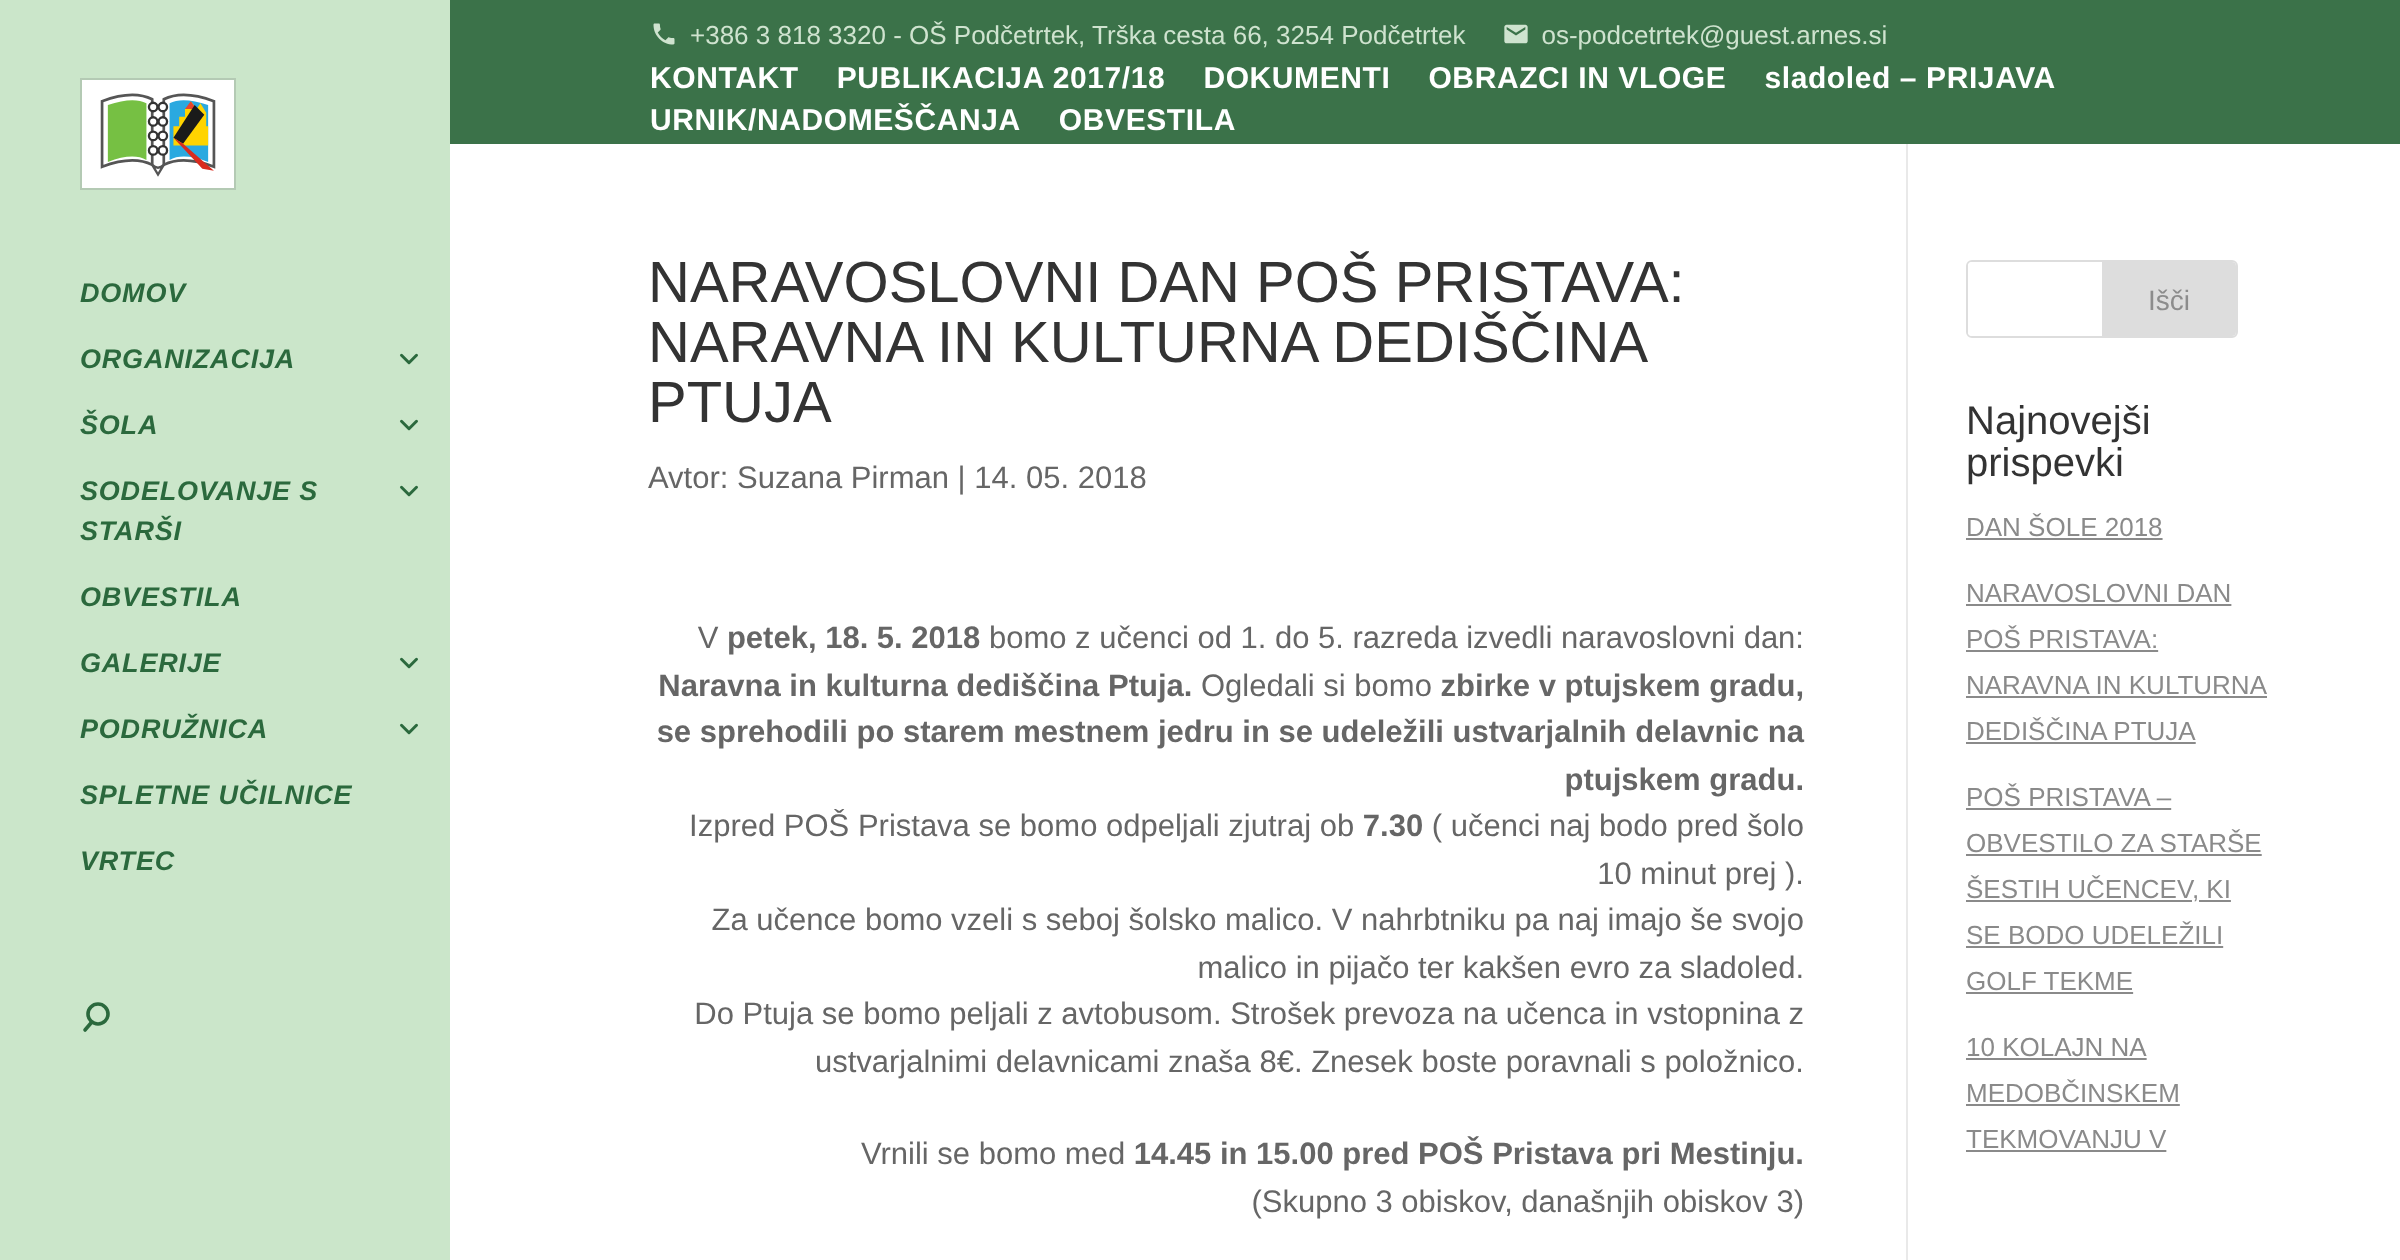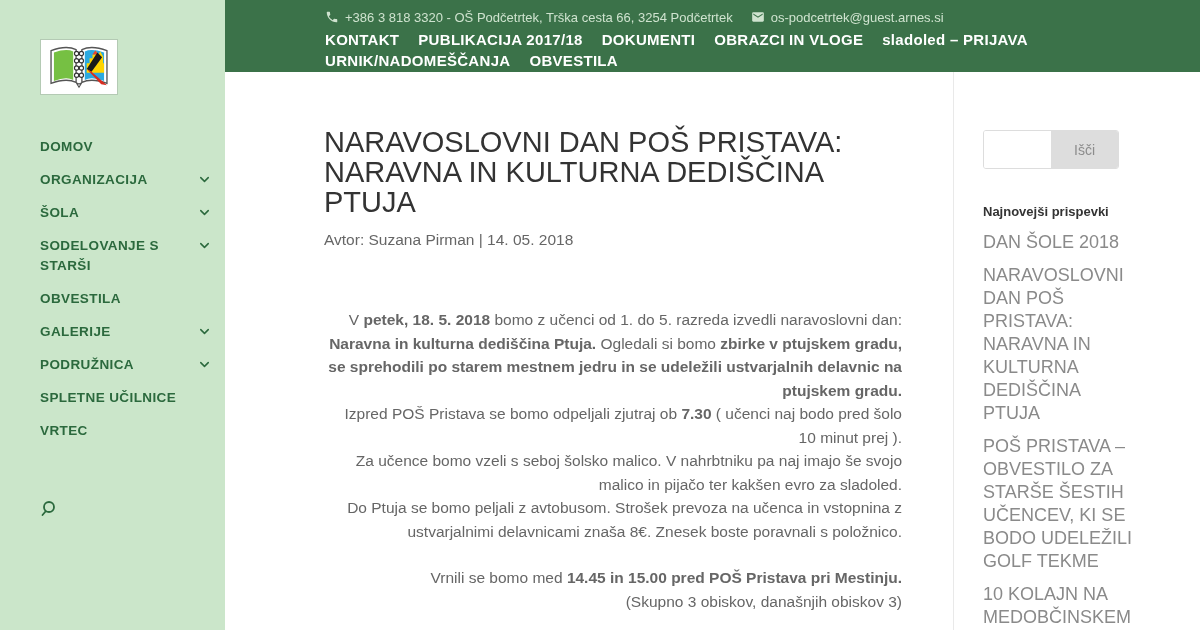--- a/index.html
+++ b/index.html
@@ -17,21 +17,21 @@
   .logo-box {
     position:absolute; left:40px; top:39px; width:78px; height:56px;
     background:#fff; border:1px solid #b4cab4; cursor:pointer;
   }
   .logo-box svg { display:block; width:100%; height:100%; }
   .side-nav { position:absolute; left:40px; top:137px; width:172px; }
   .side-nav ul { list-style:none; }
   .side-nav li {
     position:relative; margin-bottom:13px; padding-right:22px;
     font-size:13.5px; font-weight:700; letter-spacing:.4px;
-    color:#2b693d; line-height:20px; cursor:pointer;
+    color:#2b693d; line-height:20px; cursor:pointer;font-style:italic;
   }
   .chev { position:absolute; right:0; top:2px; width:15px; height:15px; }
   .chev svg { display:block; width:15px; height:15px; stroke:#2b693d; stroke-width:2.4; fill:none; stroke-linecap:round; stroke-linejoin:round; }
   .side-search { position:absolute; left:41px; top:500px; width:18px; height:18px; cursor:pointer; }
   .side-search svg { display:block; width:18px; height:18px; stroke:#2b693d; stroke-width:1.8; fill:none; stroke-linecap:round; }
 
   
   .topbar {
     margin-left:225px; height:72px; background:#3b7249;
     padding:7px 20px 0 100px;
@@ -70,24 +70,24 @@
     border-radius:3px; overflow:hidden; background:#fff;
   }
   .searchform input {
     width:67px; border:none; outline:none; padding:0 8px; font-size:14px;
     font-family:"Liberation Sans", sans-serif; color:#666; background:#fff;
   }
   .searchform button {
     width:67px; border:none; background:#ddd; color:#8c8c8c; font-size:14px;
     font-family:"Liberation Sans", sans-serif; cursor:pointer;
   }
-  .recent-heading { margin-top:32px; font-size:13px; line-height:21px; font-weight:700; color:#333; }
+  .recent-heading { margin-top:32px; font-size:20px; line-height:21px; font-weight:400; color:#333; }
   .recent-posts { list-style:none; margin-top:9px; }
   .recent-posts li {
-    font-size:18px; line-height:23px; color:#8a8a8a; margin-bottom:10px; cursor:pointer;
+    font-size:13px; line-height:23px; color:#8a8a8a; margin-bottom:10px; cursor:pointer;text-decoration:underline;
   }
 </style>
 </head>
 <body>
 
 <div class="page">
 
   <aside class="sidebar">
     <div class="logo-box">
       <svg viewBox="0 0 78 56">

